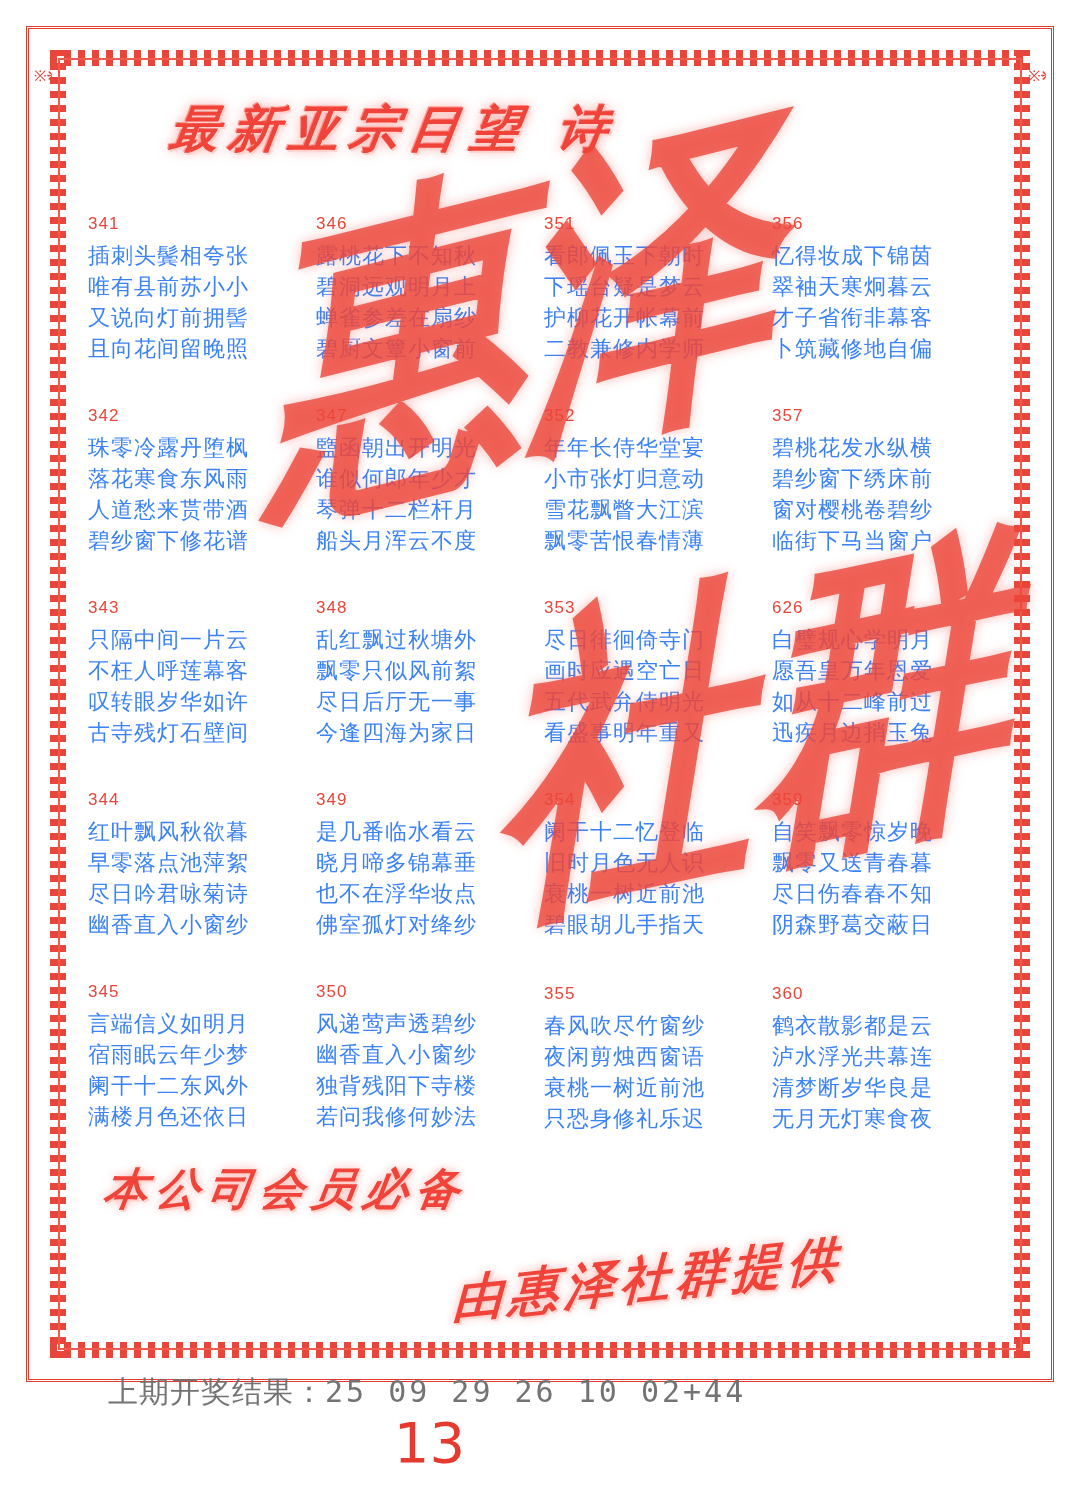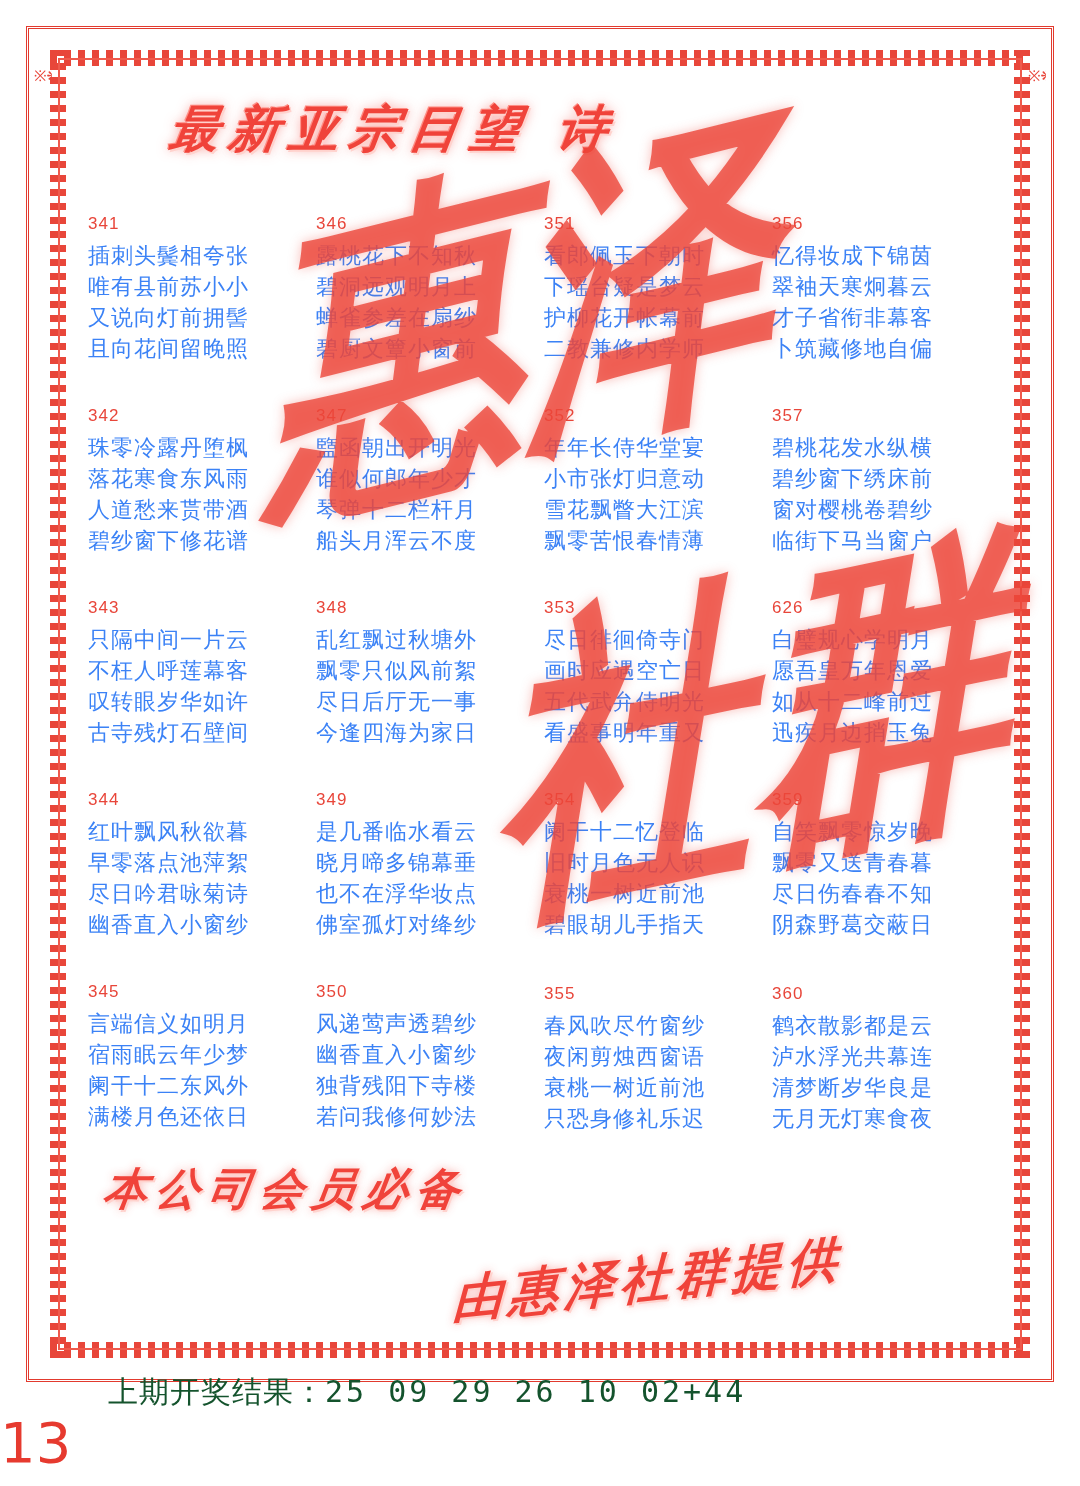--- a/index.html
+++ b/index.html
@@ -172,33 +172,34 @@
     white-space: nowrap;
   }
 
   
   .results {
     position: absolute;
     left: 108px;
     top: 1372px;
     font-family: "DejaVu Sans", sans-serif;
     font-size: 30px;
-    color: #14532d;
+    color: #737373;
     letter-spacing: 1px;
     white-space: nowrap;
   }
   .results .nums {
     font-family: "DejaVu Sans Mono", monospace;
     letter-spacing: 3px;
   }
   .page-number {
     position: absolute;
     left: 0;
     top: 1410px;
     width: 859px;
+    text-align: center;
     font-family: "DejaVu Sans", sans-serif;
     font-size: 56px;
     color: #e63a2f;
   }
 </style>
 </head>
 <body>
 
 <div class="page">
 

